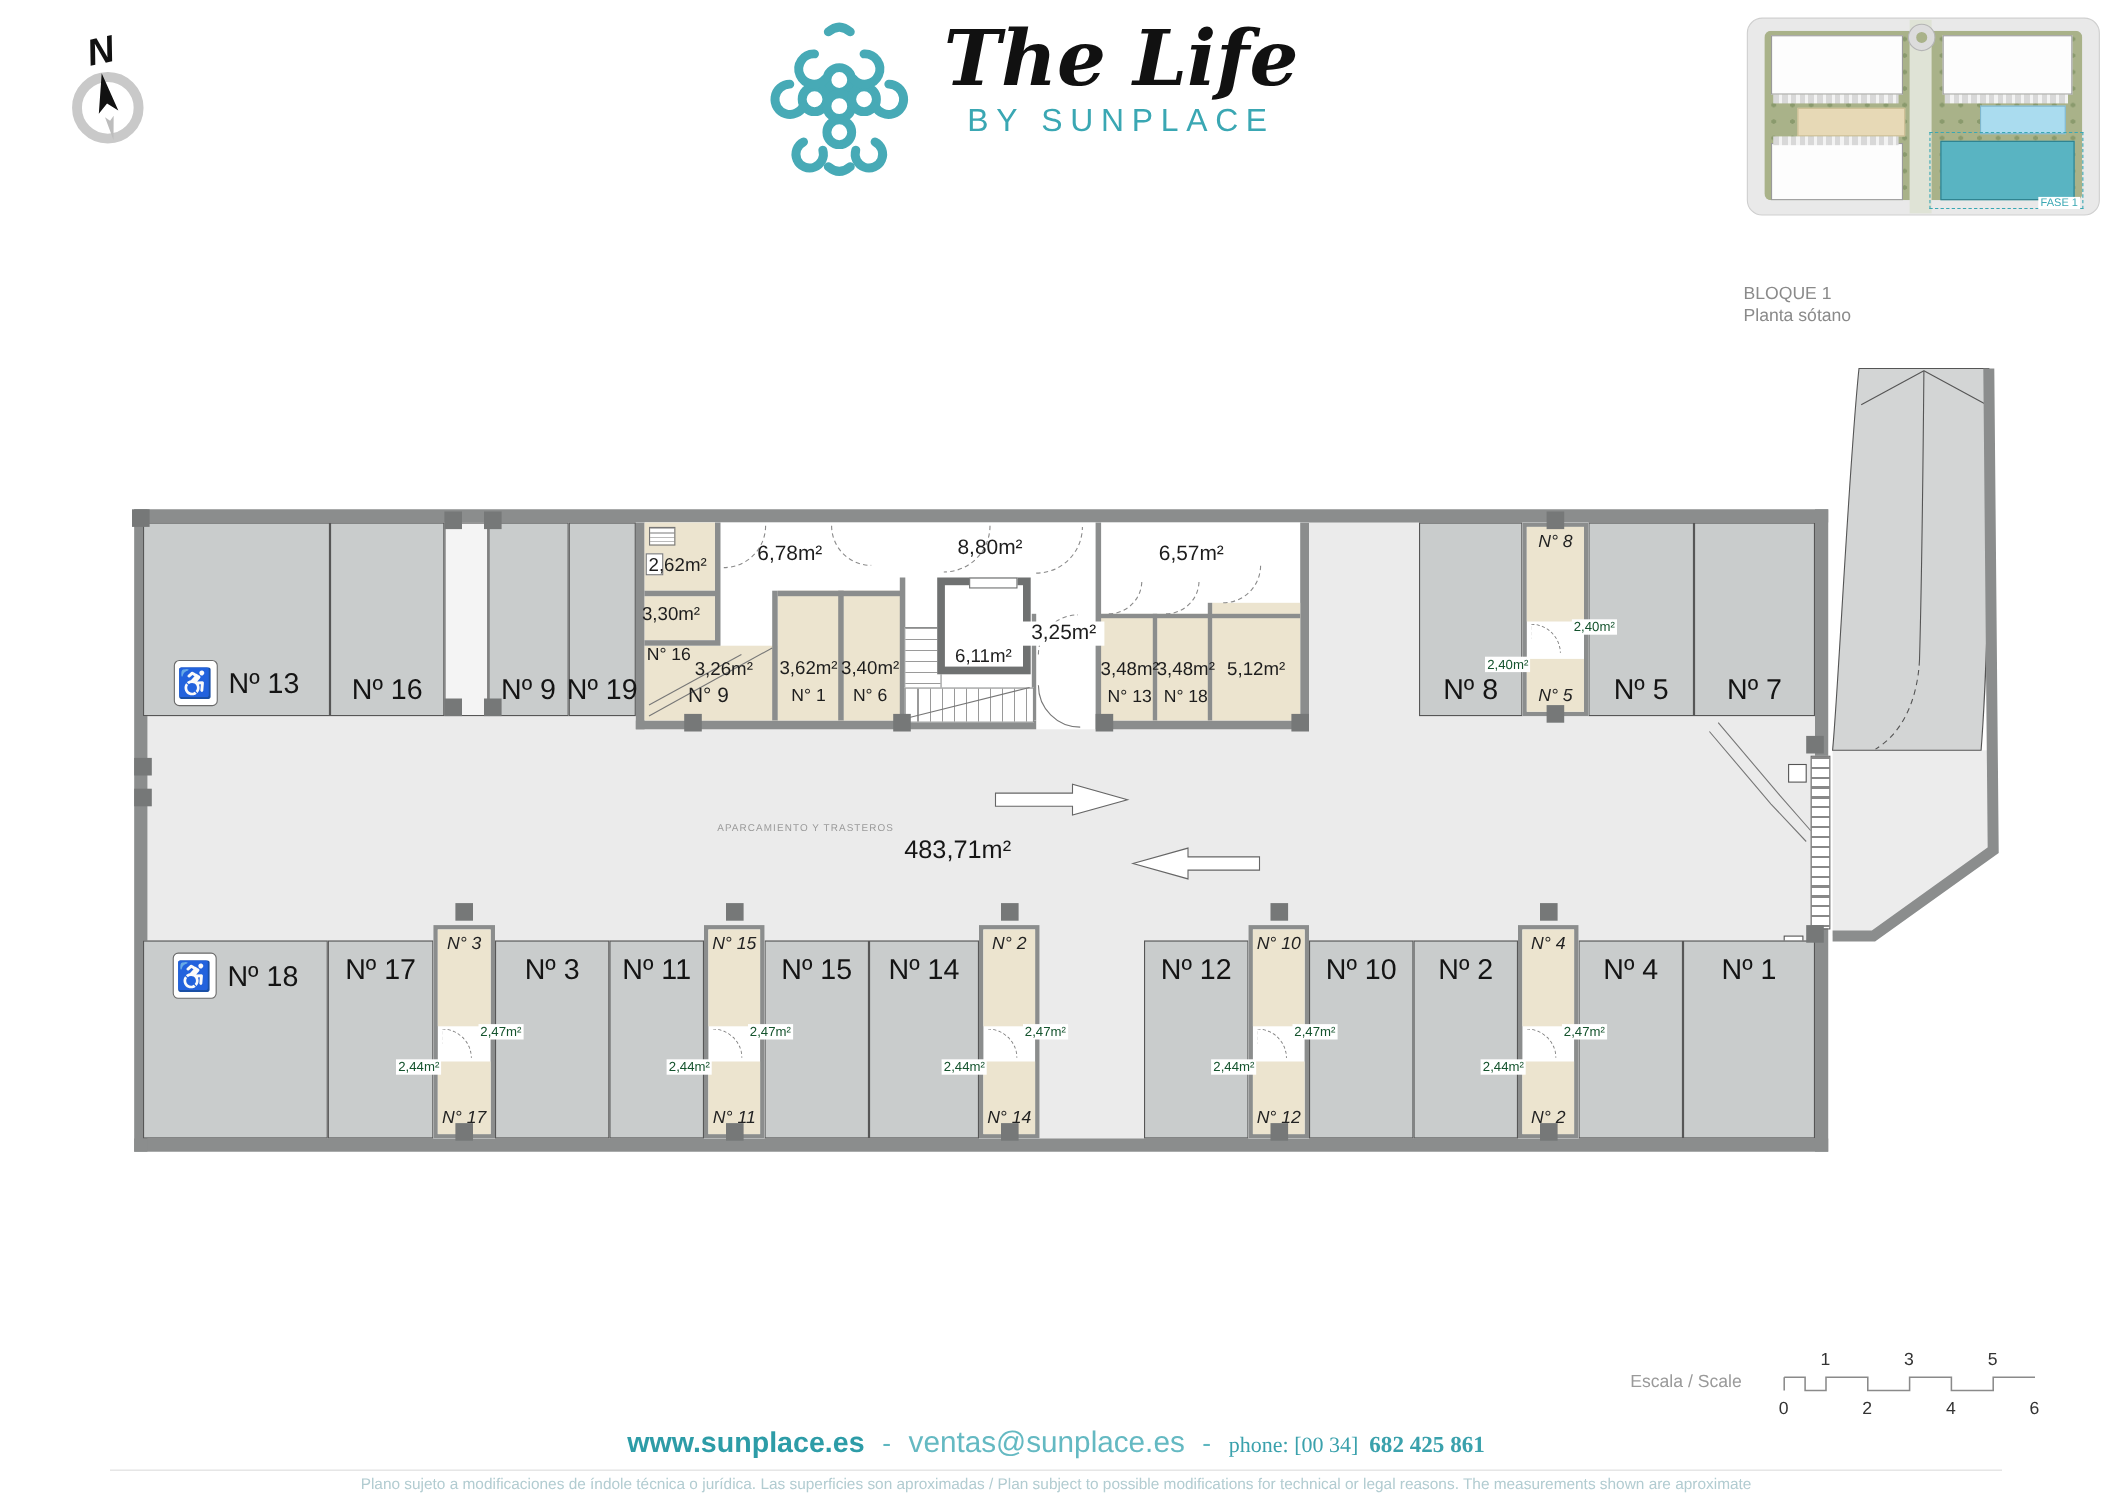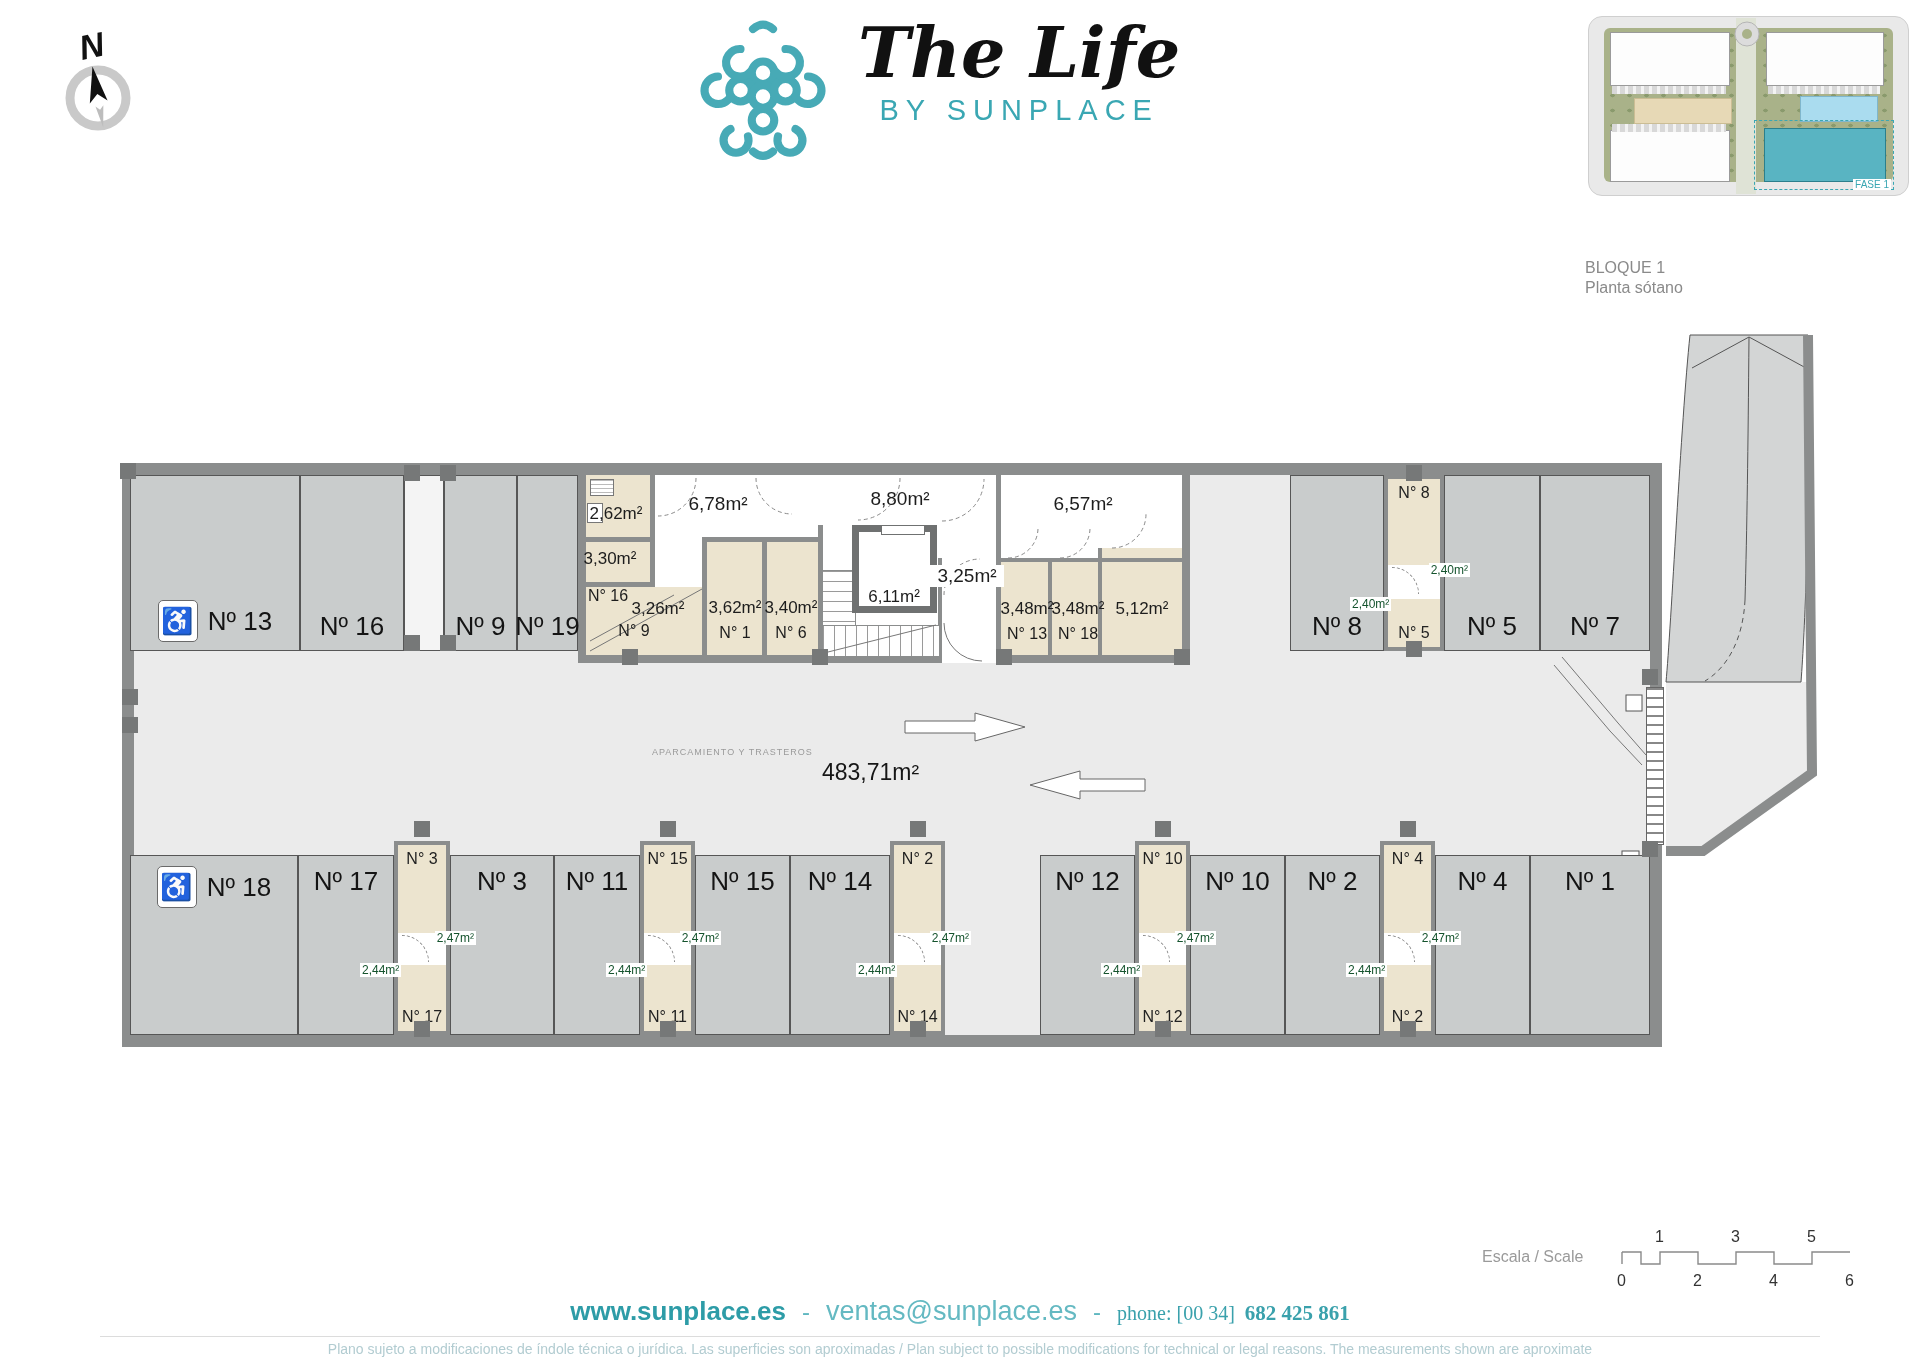--- a/index.html
+++ b/index.html
@@ -36,21 +36,21 @@
   .stall{position:absolute;background:#c9cccc;border:1px solid #565656;box-sizing:border-box;}
   .stall-label-row{position:absolute;left:0;right:0;display:flex;justify-content:center;align-items:center;gap:10px;}
   .stall-label{font-size:26px;font-weight:500;color:#141414;white-space:nowrap;}
   .acc-box{width:38px;height:40px;background:#fff;border:1px solid #6a6a6a;border-radius:5px;
            display:flex;align-items:center;justify-content:center;font-size:26px;color:#111;}
   .gapzone{position:absolute;background:#ebebeb;border:1px solid #565656;box-sizing:border-box;}
 
   
   .stcol{position:absolute;background:#fff;border:4px solid #8b8d8d;box-sizing:border-box;}
   .stroom{position:absolute;left:0;right:0;background:#ece4cf;}
-  .stname{position:absolute;left:0;right:0;text-align:center;font-size:16px;color:#222;white-space:nowrap;}
+  .stname{position:absolute;left:0;right:0;text-align:center;font-size:16px;color:#222;white-space:nowrap;font-style:italic;}
   .starea{position:absolute;font-size:12px;color:#14532d;background:#fff;padding:0 2px;white-space:nowrap;z-index:5;}
   .qarc{position:absolute;border-top:1px dashed #888;border-right:1px dashed #888;
         border-top-right-radius:100%;width:26px;height:26px;}
 
   
   .core{position:absolute;left:456px;top:12px;width:612px;height:188px;background:#fff;}
   .beige{position:absolute;background:#ece4cf;}
   .cw{position:absolute;background:#8b8d8d;}
   .clabel{position:absolute;text-align:center;font-size:17px;color:#1d1d1d;white-space:nowrap;}
   .clabel.big{font-size:19px;}
@@ -232,21 +232,21 @@
           <line x1="12" y1="176" x2="124" y2="114"></line>
           <line x1="12" y1="166" x2="96" y2="120"></line>
           <line x1="246" y1="178" x2="358" y2="150"></line>
         </g>
       </svg>
 
       <div class="clabel" style="left:8px;top:29px;width:60px">2,62m²</div>
       <div class="clabel" style="left:0;top:74px;width:64px">3,30m²</div>
       <div class="clabel" style="left:4px;top:112px;width:52px;font-size:16px">N° 16</div>
       <div class="clabel" style="left:50px;top:124px;width:60px">3,26m²</div>
-      <div class="clabel" style="left:30px;top:147px;width:52px;font-size:16px">N° 9</div>
+      <div class="clabel" style="left:40px;top:147px;width:52px;font-size:19px">N° 9</div>
       <div class="clabel big" style="left:100px;top:18px;width:80px">6,78m²</div>
       <div class="clabel big" style="left:282px;top:13px;width:80px">8,80m²</div>
       <div class="clabel big" style="left:465px;top:18px;width:80px">6,57m²</div>
       <div class="clabel" style="left:128px;top:123px;width:58px">3,62m²</div>
       <div class="clabel" style="left:128px;top:149px;width:58px;font-size:16px">N° 1</div>
       <div class="clabel" style="left:184px;top:123px;width:58px">3,40m²</div>
       <div class="clabel" style="left:184px;top:149px;width:58px;font-size:16px">N° 6</div>
       <div class="clabel" style="left:282px;top:112px;width:68px;z-index:3">6,11m²</div>
       <div class="clabel big" style="left:352px;top:90px;width:74px;background:#fff">3,25m²</div>
       <div class="clabel" style="left:420px;top:124px;width:58px">3,48m²</div>

